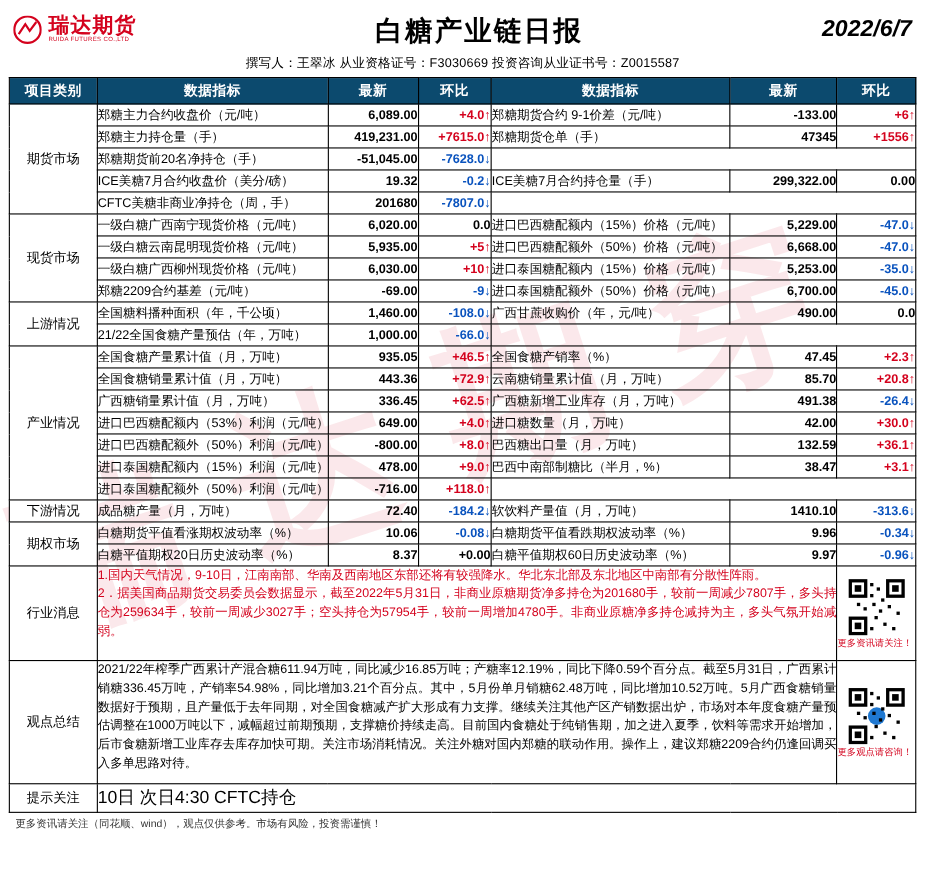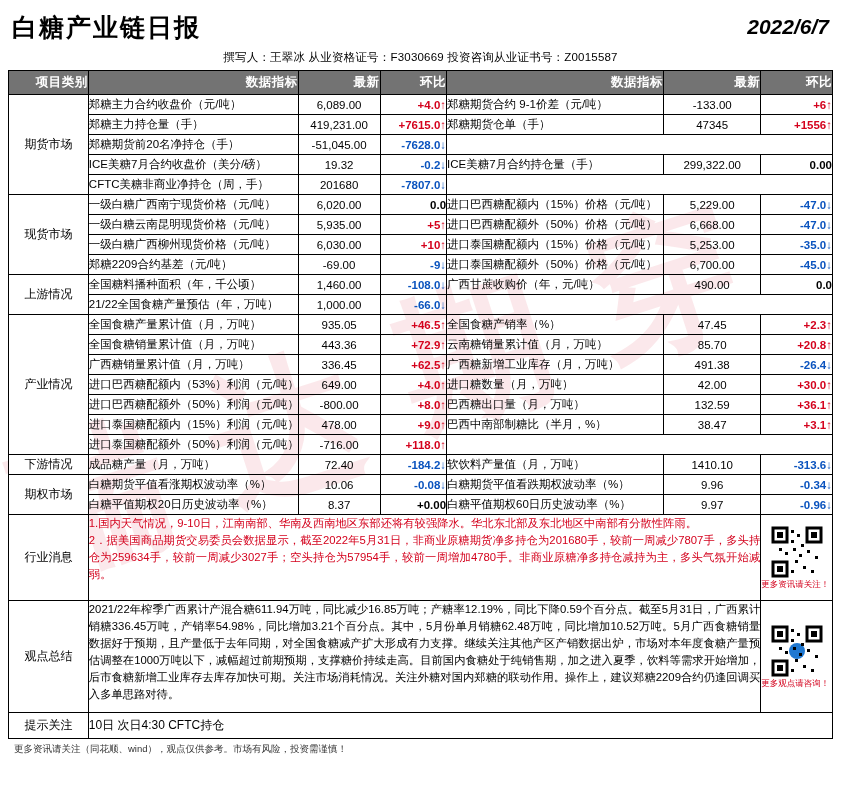--- a/index.html
+++ b/index.html
@@ -26,41 +26,41 @@
   .doc-title { font-size: 25px; font-weight: bold; letter-spacing: 2px; }
   .doc-date { font-size: 21px; font-weight: bold; font-style: italic; }
 
   
   .byline { font-size: 11.5px; padding: 2px 4px 5px 4px; letter-spacing: .2px; text-align: center; }
 
   
   table.main { width: 825px; border-collapse: collapse; table-layout: fixed; }
   table.main td, table.main th { border: 1px solid #000; padding: 0; }
   .thead th {
-    background: #737373; color:#fff; font-size: 12.5px; font-weight: bold;
-    height: 24px; text-align: right; letter-spacing: .5px; margin-top: 24px;
+    background: #0c4a6e; color:#fff; font-size: 12.5px; font-weight: bold;
+    height: 24px; text-align: center; letter-spacing: .5px; margin-top: 24px;
   }
   .cat {
     text-align: center; font-size: 12px; font-weight: normal; background:#fff;margin-top:12px;
   }
   .lbl { padding-left: 5px; font-size: 11.5px; height: 20px; white-space: nowrap; overflow: hidden; }
-  .val { text-align: center; padding-right: 8px; font-size: 11.5px; font-weight: normal; }
+  .val { text-align: right; padding-right: 8px; font-size: 11.5px; font-weight: bold; }
   .chg { text-align: right; padding-right: 6px; font-size: 11.5px; font-weight: bold; }
   .up { color: #d4021d; }
   .down { color: #0a53be; }
   .flat { color: #000; }
   tr.r { height: 20px; }
 
   
   .blk { padding: 4px 6px; font-size: 11.3px; line-height: 1.5; text-align: justify; vertical-align: top; }
   .blk.red { color: #d4021d; }
   .qr-cell { text-align:left; vertical-align: middle; width: 96px; }
   .qr { width: 52px; height: 52px; margin: 2px auto 1px auto; background:#fff; position: relative; }
   .qr-cap { font-size: 8.5px; color: #d4021d; }
-  .tip { padding: 5px 8px; font-size: 12px; height: 26px; }
+  .tip { padding: 5px 8px; font-size: 16px; height: 26px; }
 
   .footnote { font-size: 9.5px; color: #333; padding: 4px 6px 0 6px; }
 
   
   .wm {
     position: absolute; left: 0; top: 150px; width: 841px; height: 520px;
     pointer-events: none; z-index: 5; overflow: hidden;
   }
   .wm span {
     position: absolute; font-size: 150px; font-weight: bold; color: rgba(214,2,29,0.09);
@@ -78,20 +78,32 @@
 <div class="page">
 
   <div class="wm">
     <span class="w1">瑞</span>
       <span class="w2">达</span>
       <span class="w3">期</span>
       <span class="w4">穿</span>
   </div>
 
   <div class="header">
+    <div class="logo">
+      <span class="logo-mark">
+        <svg width="26" height="26" viewBox="0 0 26 26">
+          <circle cx="13" cy="13" r="12" fill="none" stroke="#d4021d" stroke-width="2"></circle>
+          <path d="M5 17 L11 8 L15 14 L21 6" fill="none" stroke="#d4021d" stroke-width="2"></path>
+        </svg>
+      </span>
+      <span class="logo-text">
+        <div class="logo-cn">瑞达期货</div>
+        <div class="logo-en">RUIDA FUTURES CO.,LTD</div>
+      </span>
+    </div>
     <div class="doc-title">白糖产业链日报</div>
     <div class="doc-date">2022/6/7</div>
   </div>
 
   <div class="byline">撰写人：王翠冰  从业资格证号：F3030669  投资咨询从业证书号：Z0015587</div>
 
   <table class="main">
     <colgroup>
       <col style="width:78px">
         <col style="width:205px">

